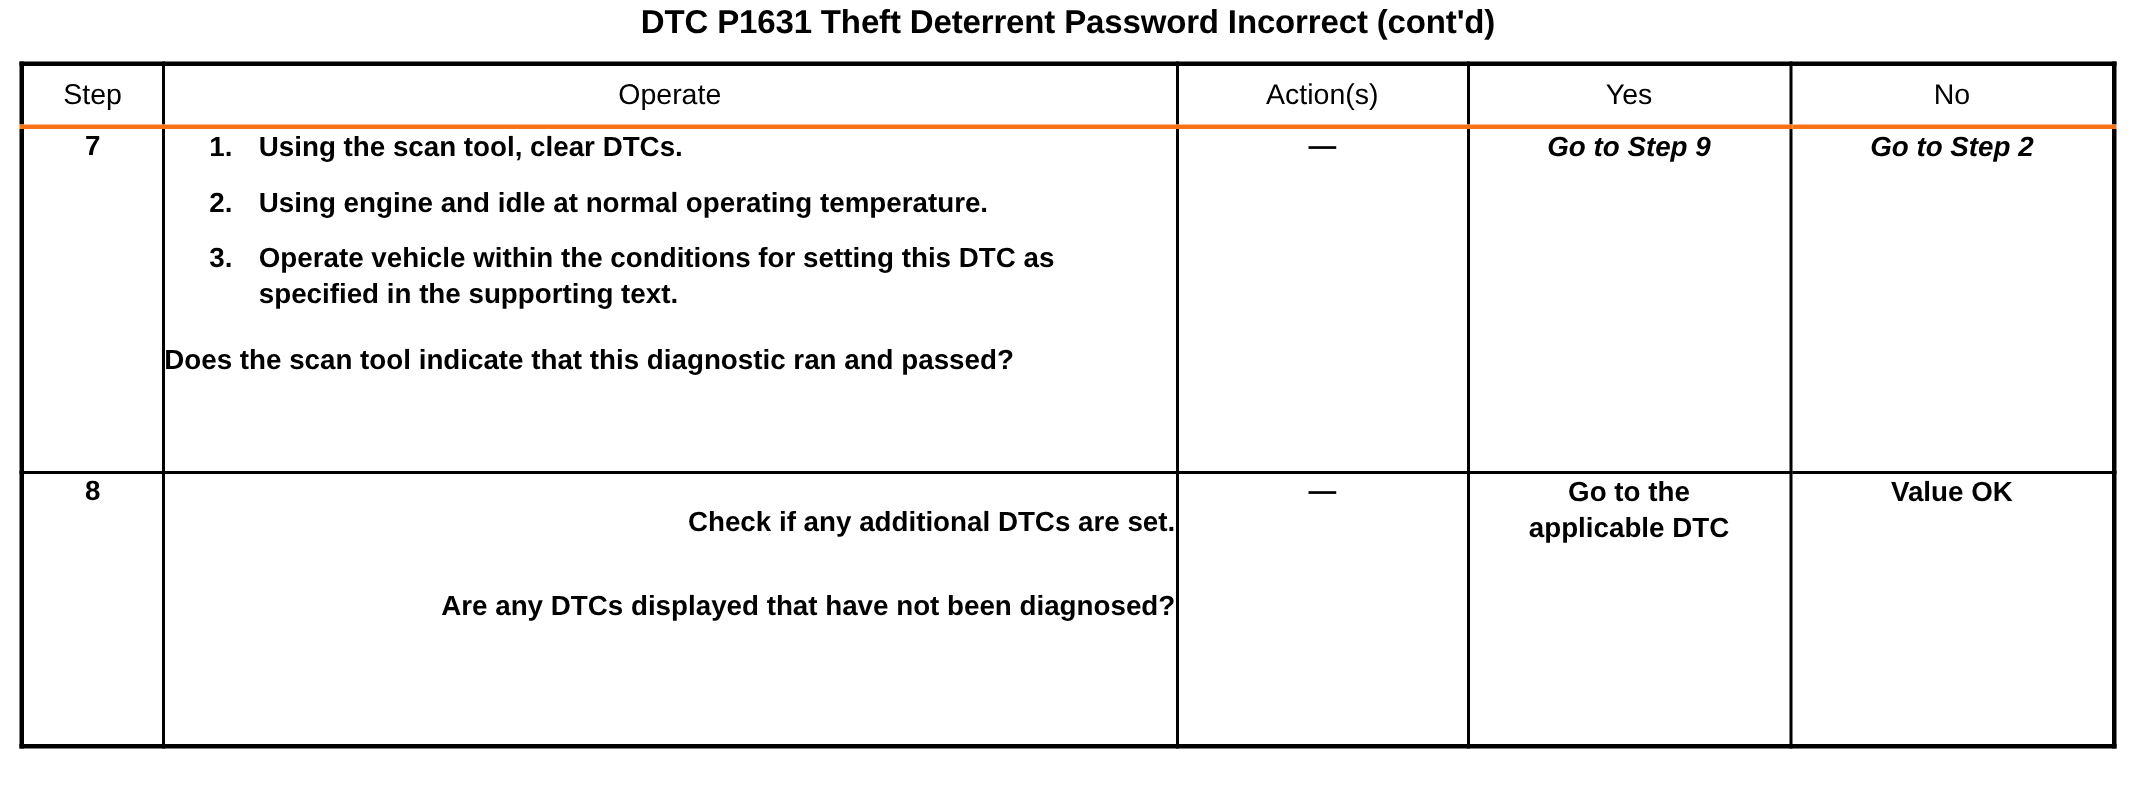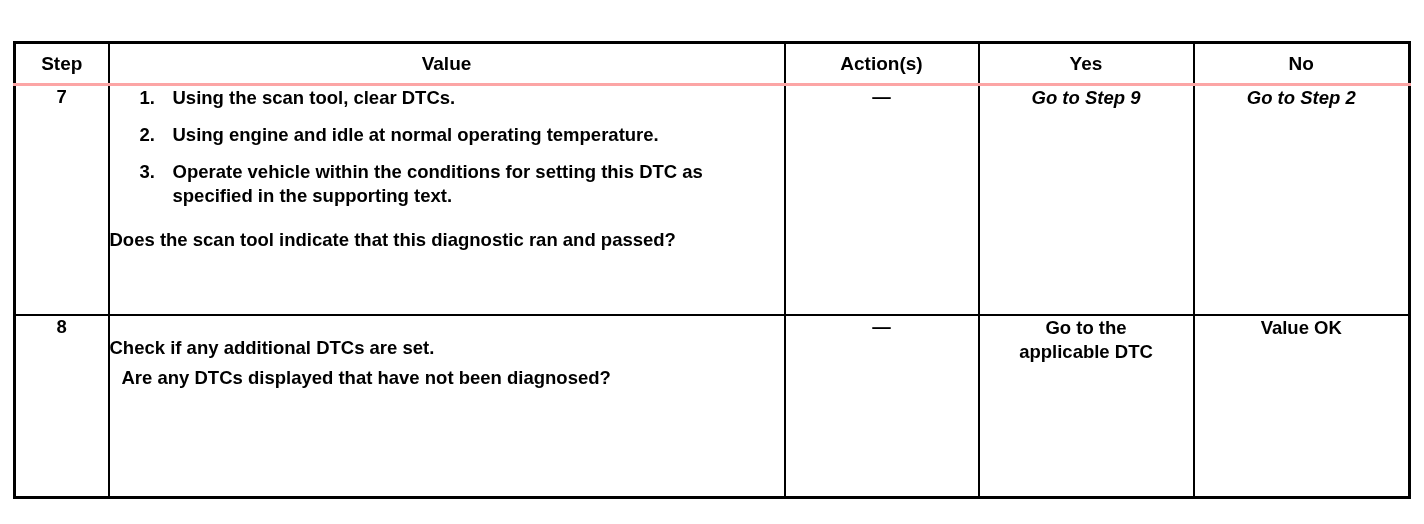--- a/index.html
+++ b/index.html
@@ -62,22 +62,22 @@
   col.c-val   { width: 194px; }
   col.c-yes   { width: 215px; }
   col.c-no    { width: 216px; }
 
   
   .hdr-row th {
     height: 39px;
     text-align: center;
     vertical-align: middle;
     font-size: 19px;
-    font-weight: bold;
-    border-bottom: 3px solid #fca5a5;
+    font-weight: normal;
+    border-bottom: 3px solid #f97316;
   }
 
   
   .cell-step {
     text-align: center;
     vertical-align: middle;
     font-size: 19px;
     font-weight: bold;
   }
 
@@ -136,41 +136,42 @@
   .question {
     font-weight: bold;
     line-height: 1.30;
     margin-top: 20px;
   }
 
   .question + .question { margin-top: 1px; }
 
   
   .row-7 .cell-action { height: 228px; }
-  .row-8 .cell-action { height: 180px; }
+  .row-8 .cell-action { height: 180px; text-align: right; }
 </style>
 </head>
 <body>
 
 <div class="page">
 
+  <div class="doc-title">DTC P1631 Theft Deterrent Password Incorrect (cont'd)</div>
 
   <table class="dtc-table">
     <colgroup>
       <col class="c-step">
         <col class="c-act">
         <col class="c-val">
         <col class="c-yes">
         <col class="c-no">
     </colgroup>
 
     <thead>
       <tr class="hdr-row">
         <th>Step</th>
-        <th>Value</th>
+        <th>Operate</th>
         <th>Action(s)</th>
         <th>Yes</th>
         <th>No</th>
       </tr>
     </thead>
 
     <tbody>
 
       <tr class="row-7">
         <td class="cell-step">7</td>
@@ -202,21 +203,21 @@
         <td class="cell-result italic">
           <span class="result-text">Go to Step 2</span>
         </td>
       </tr>
 
       <tr class="row-8">
         <td class="cell-step">8</td>
 
         <td class="cell-action">
           <div class="question">Check if any additional DTCs are set.</div>
-          <div class="question" style="margin-top:6px;padding-left:12px;">Are any DTCs displayed that have not been diagnosed?</div>
+          <div class="question" style="margin-top:32px;padding-left:12px;">Are any DTCs displayed that have not been diagnosed?</div>
         </td>
 
         <td class="cell-value">—</td>
 
         <td class="cell-result">
           <span class="result-text">Go to the
 applicable DTC</span>
         </td>
 
         <td class="cell-result">

